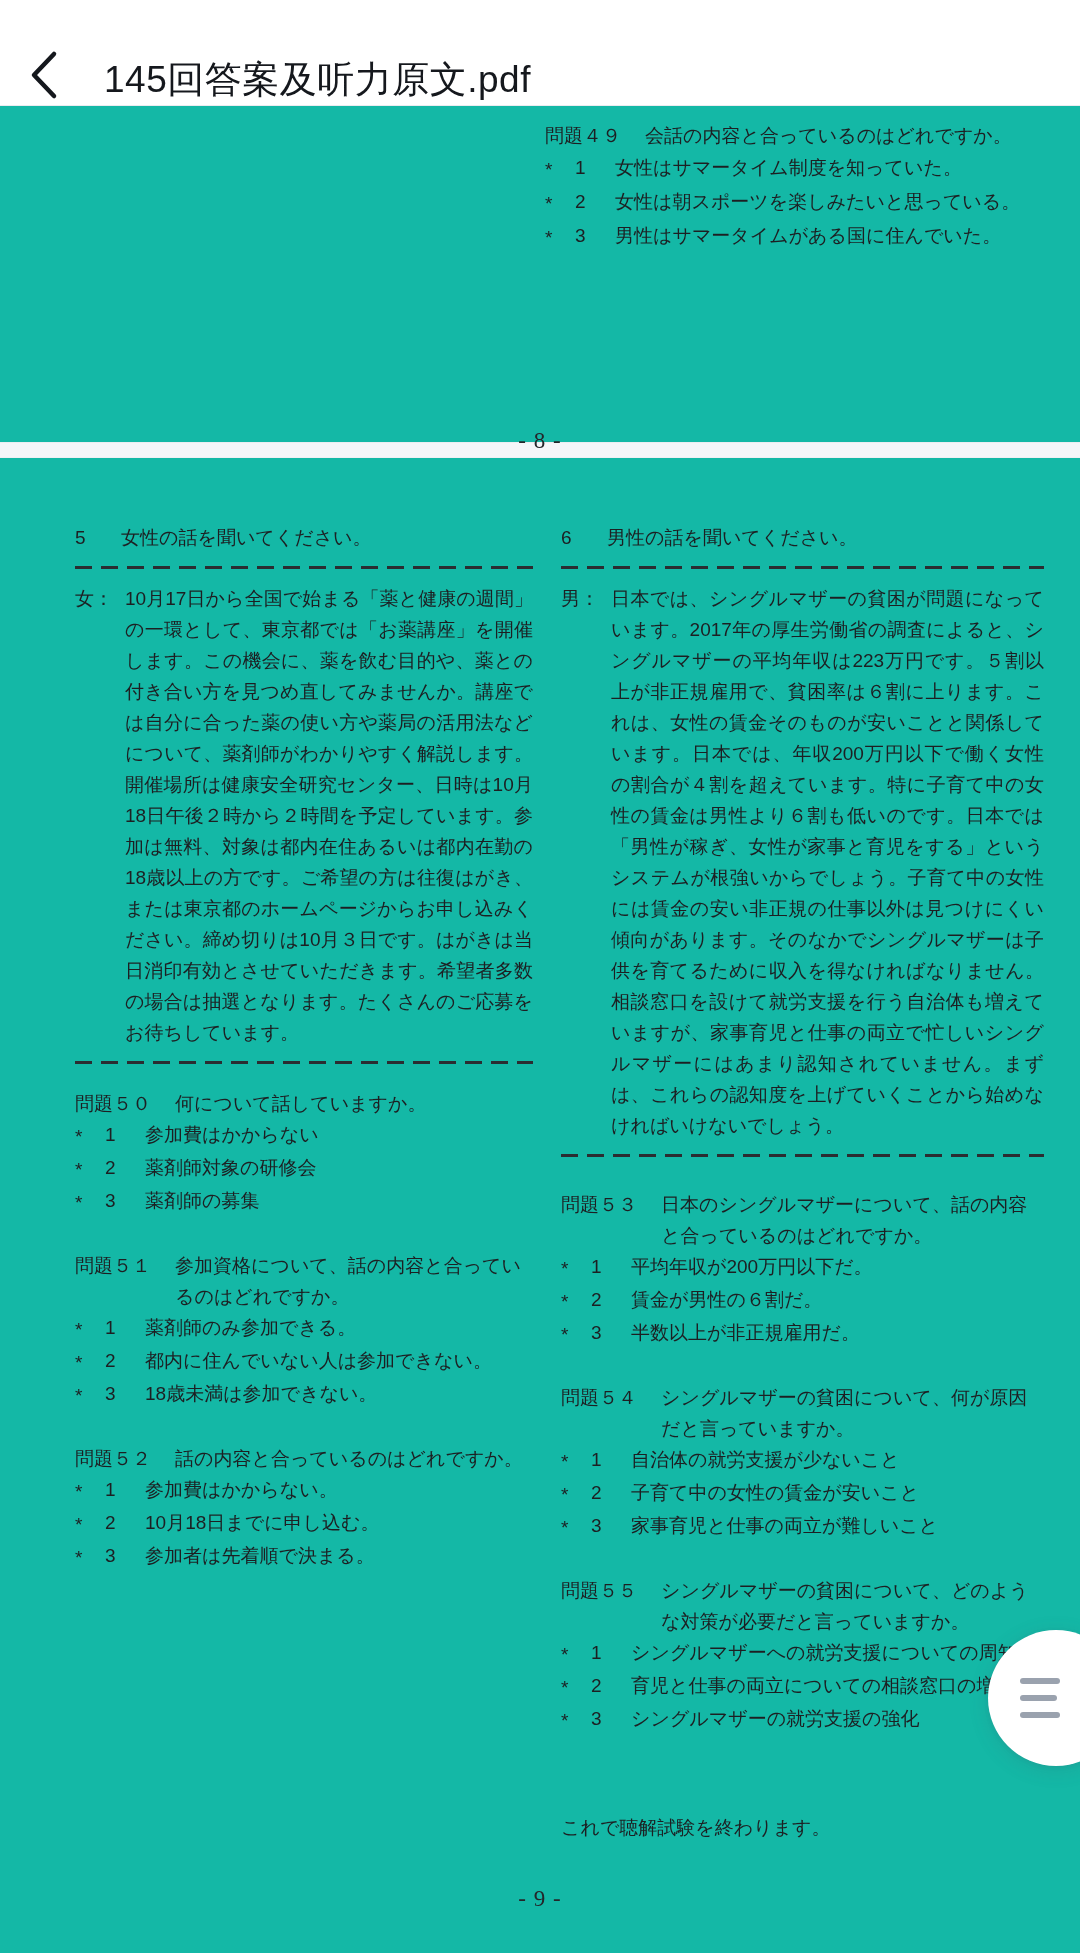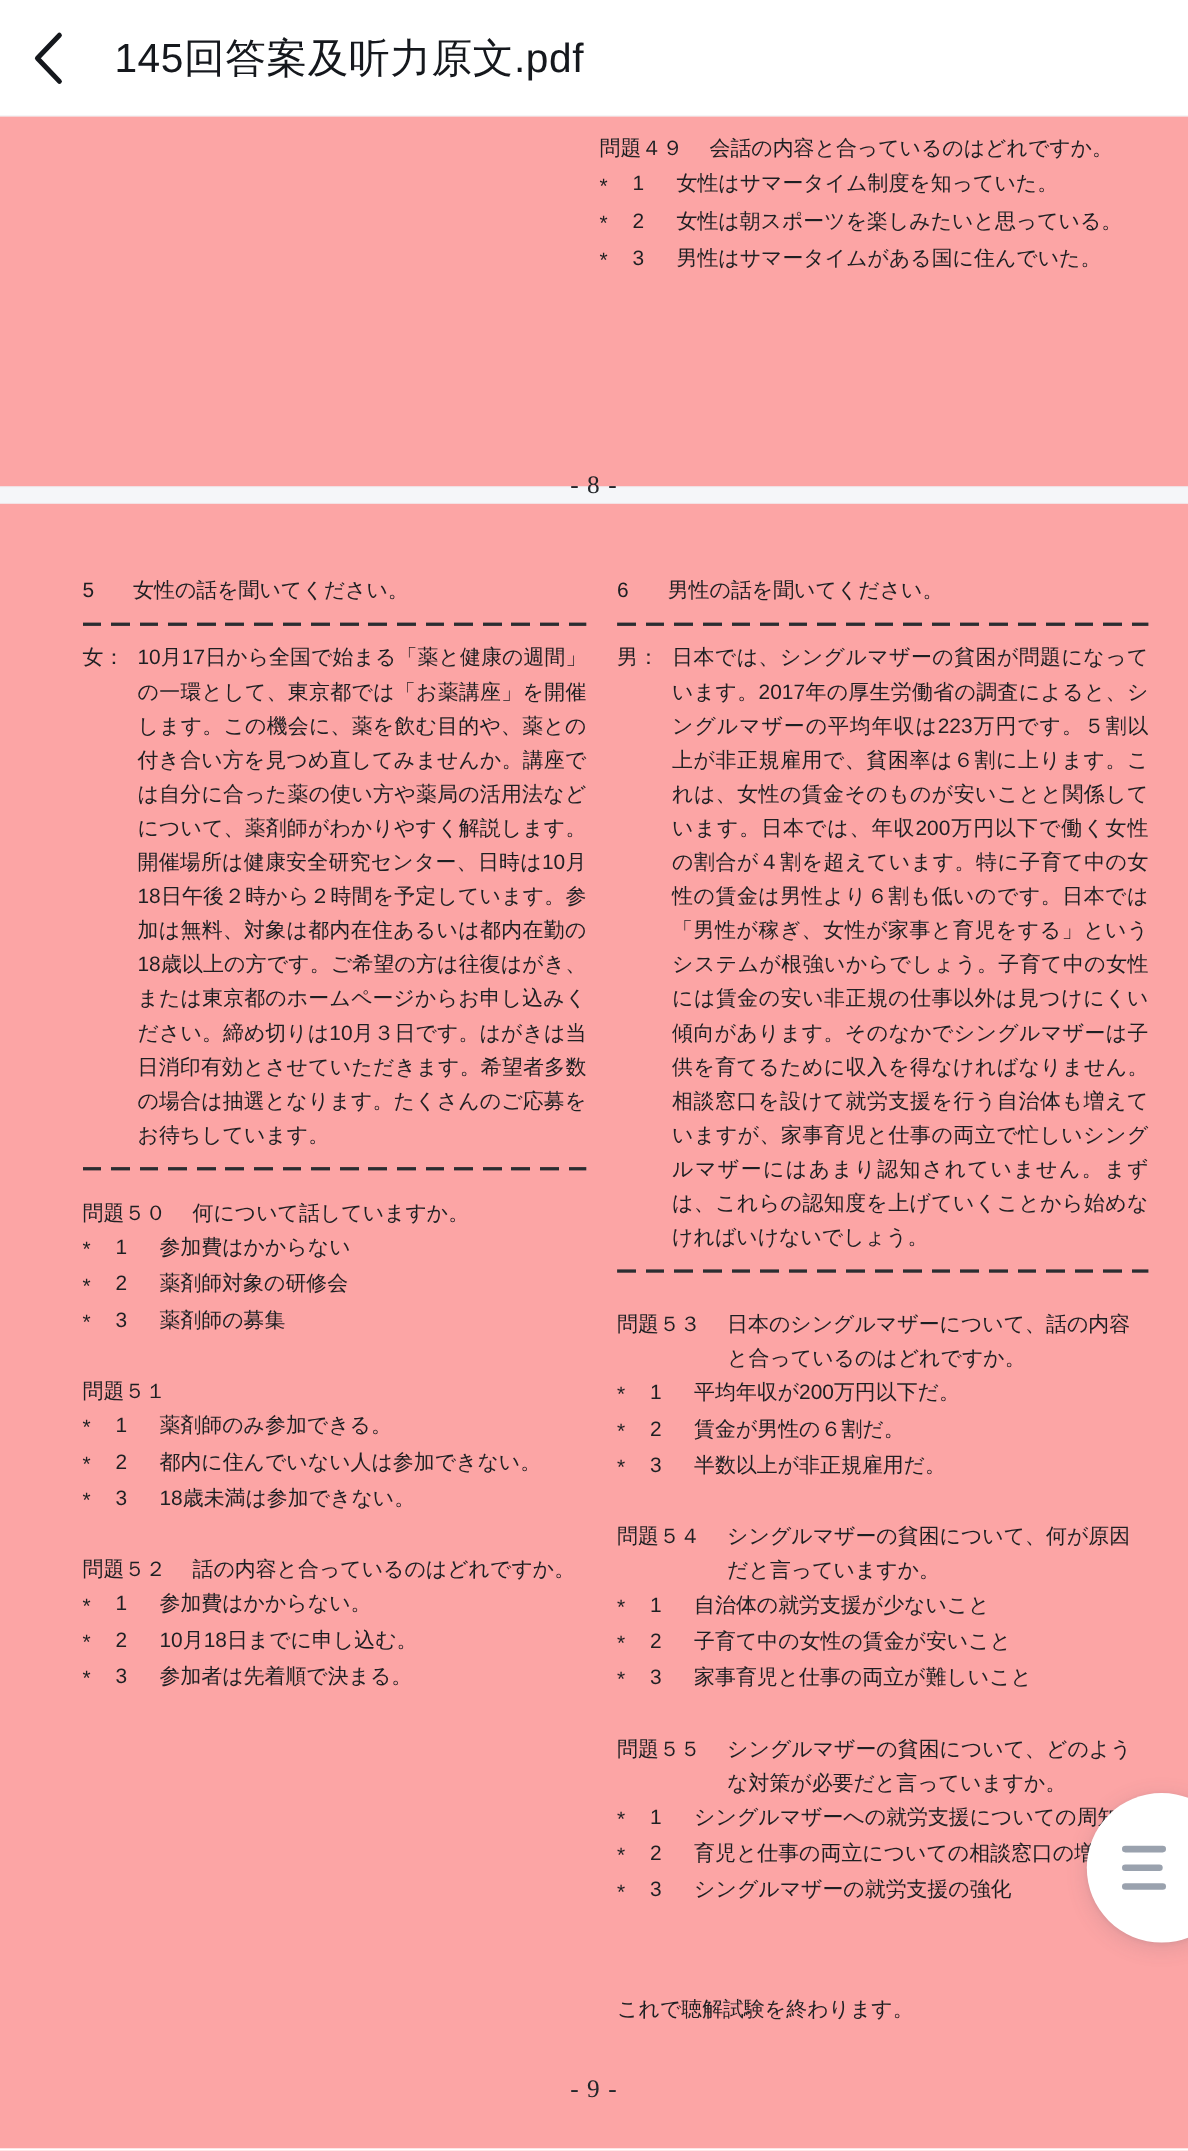--- a/index.html
+++ b/index.html
@@ -3,30 +3,30 @@
 <meta charset="utf-8">
 <style>
   * { margin:0; padding:0; box-sizing:border-box; }
   html,body { background:#ffffff; }
   body {
     width:1080px; height:1955px; position:relative; overflow:hidden;
     font-family:"Liberation Sans","DejaVu Sans",sans-serif; color:#1d1f22;
   }
   
   .appbar {
-    height:106px; display:flex; align-items:center; padding:0 26px;
+    height:106px; display:flex; align-items:flex-end; padding:0 26px;
     background:#ffffff; border-bottom:1px solid #ebebf0;
   }
   .back-btn { width:56px; height:60px; display:flex; align-items:center; justify-content:flex-start; cursor:pointer; }
   .appbar-title {
     font-size:37px; color:#15181d; margin-left:22px; letter-spacing:.5px;
     white-space:nowrap; overflow:hidden; text-overflow:ellipsis; max-width:940px;
   }
   
-  .pdf-page { background:#fca5a5; }
+  .pdf-page { background:#14b8a6; }
   .page8 { height:336px; position:relative; padding:14px 20px 0 545px; }
   .page-sep { height:16px; background:#f5f6f9; border-top:1px solid #ededf2; border-bottom:1px solid #f0f0f4; }
   .page9 { position:relative; height:1495px; padding:64px 38px 0 75px; display:flex; }
   .col { font-size:19px; line-height:31px; }
   .col-left  { width:458px; flex:none; }
   .col-gap   { width:28px; flex:none; }
   .col-right { width:483px; flex:none; }
   
   .q49 { font-size:19px; line-height:32px; }
   .sec-head { display:flex; }
@@ -136,20 +136,21 @@
       <div class="choice">
         <span class="c-star">*</span>
         <span class="c-num">3</span>
         <span class="c-text">薬剤師の募集</span>
       </div>
     </div>
 
     <div class="q-block">
       <div class="q-head">
         <span class="q-label">問題５１</span>
+        <span class="q-text">参加資格について、話の内容と合っているのはどれですか。</span>
       </div>
       <div class="choice">
         <span class="c-star">*</span>
         <span class="c-num">1</span>
         <span class="c-text">薬剤師のみ参加できる。</span>
       </div>
       <div class="choice">
         <span class="c-star">*</span>
         <span class="c-num">2</span>
         <span class="c-text">都内に住んでいない人は参加できない。</span>

